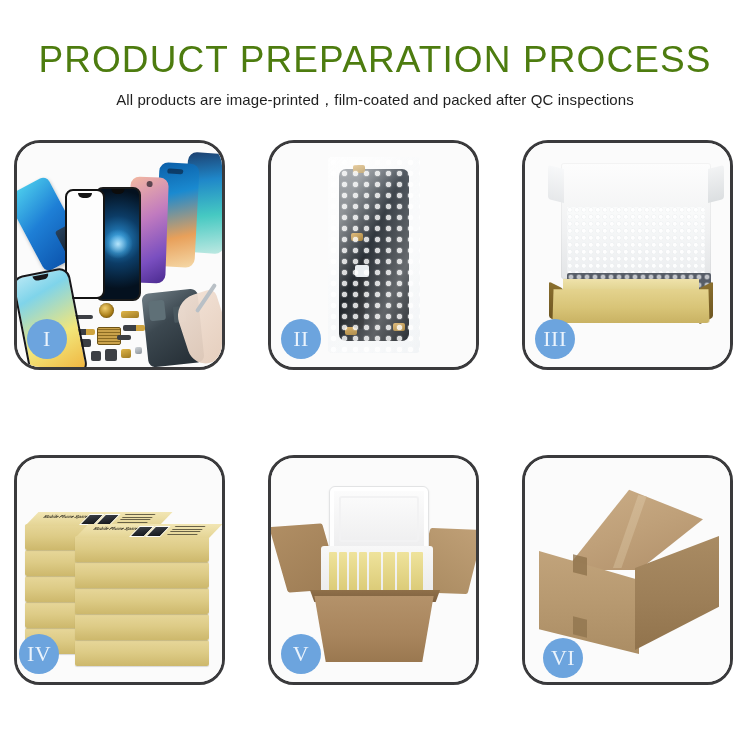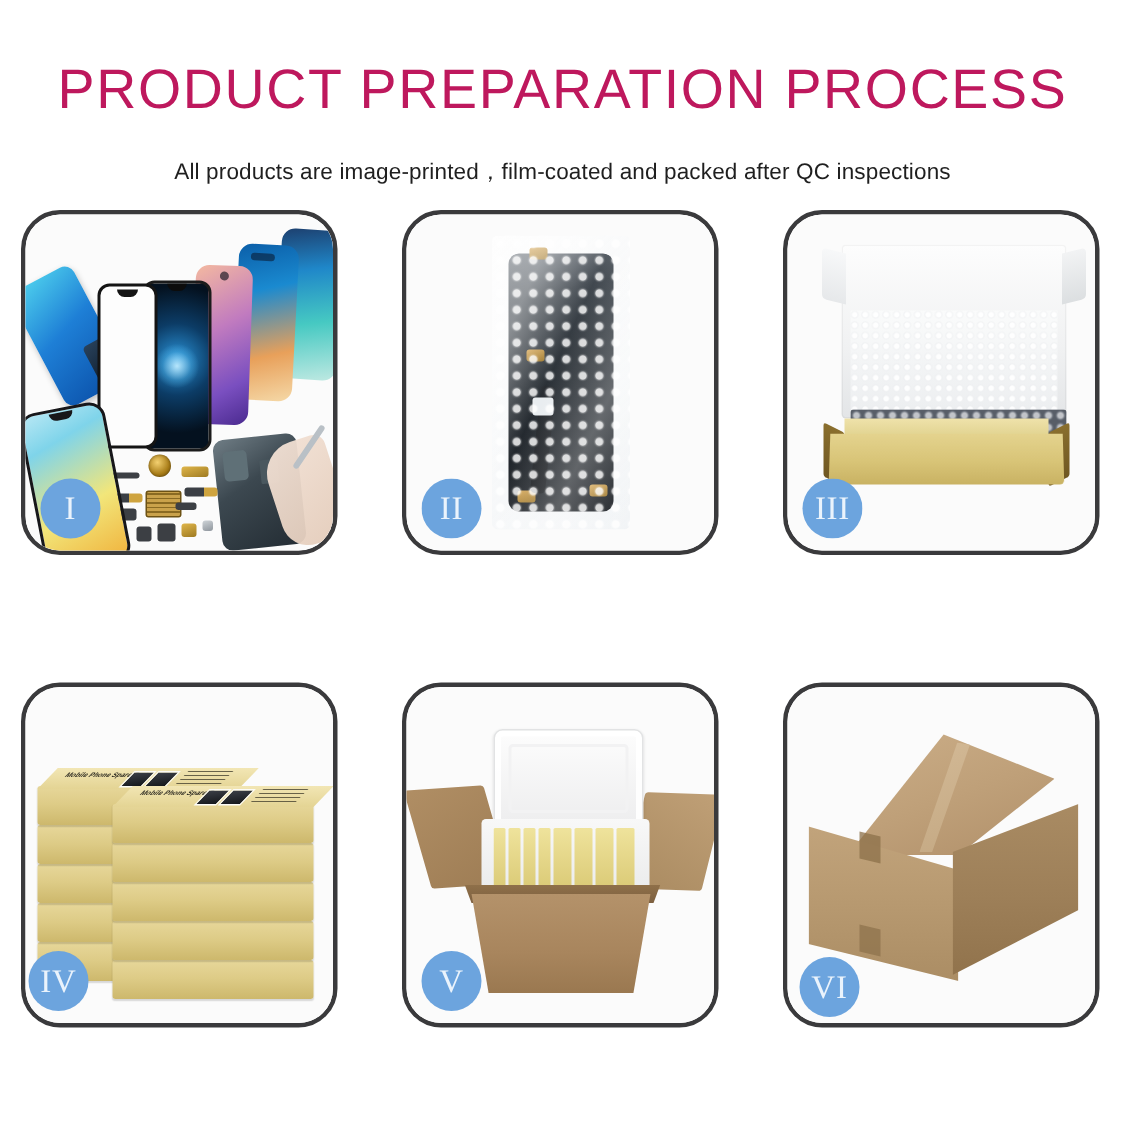--- a/index.html
+++ b/index.html
@@ -28,29 +28,29 @@
     left: 0;
     top: 38px;
     width: 750px;
     text-align: center;
   }
   .title {
     font-family: "Liberation Sans", sans-serif;
     font-size: 37px;
     letter-spacing: 1.1px;
     font-weight: 400;
-    color: #be185d;
+    color: #4d7c0f;
     line-height: 44px;
     white-space: nowrap;
   }
   .subtitle {
     font-family: "Liberation Sans", sans-serif;
     font-size: 15px;
     color: #1f1f1f;
-    margin-top: 23px;
+    margin-top: 9px;
     letter-spacing: 0.1px;
     white-space: nowrap;
   }
 
   
   .grid {
     position: absolute;
     left: 14px;
     top: 140px;
     width: 722px;
@@ -92,21 +92,21 @@
     font-size: 22px;
     display: flex;
     align-items: center;
     justify-content: center;
     left: 10px;
     bottom: 8px;
     z-index: 6;
     letter-spacing: 0.5px;
   }
   .badge.shift-left { left: 2px; }
-  .badge.shift-corner { left: 8px; bottom: 4px; }
+  .badge.shift-corner { left: 18px; bottom: 4px; }
 
   
   .scene { position: absolute; left:0; top:0; width:100%; height:100%; }
 
   .ph { position: absolute; border-radius: 8px; overflow: hidden; }
 
   .ph-blueflex {
     left: 6px; top: 38px; width: 46px; height: 86px;
     background: linear-gradient(160deg, #4fd2ee 0%, #1e7fd6 45%, #0a4fa8 100%);
     transform: rotate(-28deg);

